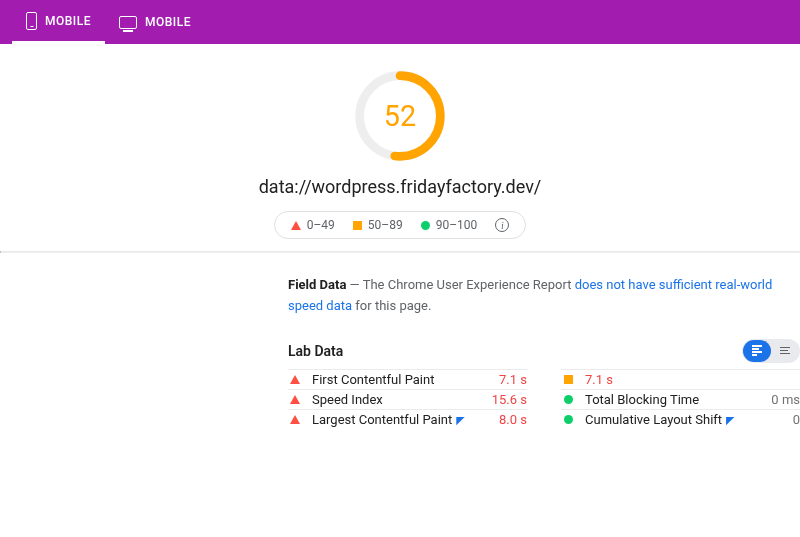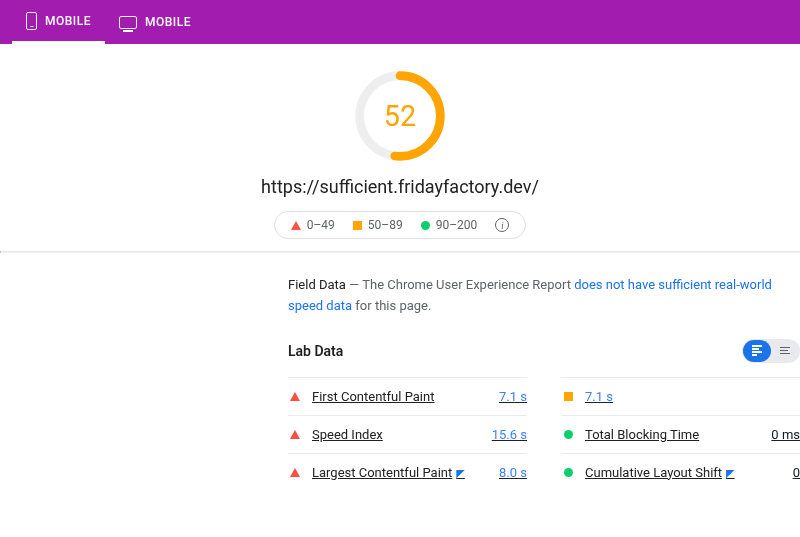--- a/index.html
+++ b/index.html
@@ -17,37 +17,37 @@
 .url { font-size: 18px; color: #212121; margin-top: 12px; }
 .legend { display: inline-flex; align-items: center; gap: 18px; border: 1px solid #e0e0e0; border-radius: 20px; padding: 6px 16px; margin-top: 14px; font-size: 12px; color: #5f6368; }
 .legend .item { display: flex; align-items: center; gap: 6px; }
 .tri-red { width: 0; height: 0; border-left: 5px solid transparent; border-right: 5px solid transparent; border-bottom: 9px solid #ff4e42; }
 .sq-orange { width: 9px; height: 9px; background: #ffa400; }
 .dot-green { width: 9px; height: 9px; border-radius: 50%; background: #0cce6b; }
 .info-icon { width: 14px; height: 14px; border: 1.2px solid #5f6368; border-radius: 50%; display: inline-flex; align-items: center; justify-content: center; font-size: 10px; color: #5f6368; font-family: serif; font-style: italic; }
 .divider { border-top: 1px solid #e8eaed; margin: 0; }
 .content { width: 512px; margin: 22px 0 0 288px; }
 .para { font-size: 13px; color: #5f6368; line-height: 1.6; margin-bottom: 22px; }
-.para b { color: #212121; font-weight: 400; }
+.para b { color: #212121; font-weight: 700; }
 .link { color: #1a73e8; cursor: pointer; }
-.labhead { display: flex; align-items: center; justify-content: space-between; margin-top: 8px; margin-bottom: 14px; }
+.labhead { display: flex; align-items: center; justify-content: space-between; margin-top: 8px; margin-bottom: 6px; }
 .labhead h3 { font-size: 14px; font-weight: 600; }
 .toggle { display: flex; background: #e8eaed; border-radius: 14px; padding: 1px; }
 .toggle .half { width: 28px; height: 22px; display: flex; align-items: center; justify-content: center; border-radius: 12px; cursor: pointer; }
 .toggle .half.active { background: #1a73e8; }
 .bars { display: flex; flex-direction: column; gap: 1.5px; }
 .bars span { display: block; height: 1.5px; background: #fff; }
 .toggle .half:not(.active) .bars span { background: #5f6368; }
 .metrics { display: grid; grid-template-columns: 1fr 1fr; column-gap: 34px; }
-.metric { display: flex; align-items: center; padding: 11px 0; border-top: 1px solid #ebebeb; font-size: 13px; text-decoration: underline; }
+.metric { display: flex; align-items: center; padding: 2px 0; border-top: 1px solid #ebebeb; font-size: 13px; }
 .metric .shape { width: 14px; display: flex; justify-content: center; margin-right: 10px; }
 .metric .name { flex: 1; color: #212121; }
 .metric .val { font-weight: 400; }
-.val.red { color: #3b82f6; }
-.val.green { color: #0f172a; }
+.val.red { color: #ef4444; }
+.val.green { color: #737373; }
 .flag { color: #1a73e8; margin-left: 4px; font-size: 11px; }
 </style>
 </head>
 <body>
 
 <div class="topbar">
   <div class="tab active">
     <span class="icon-mobile"></span>
     <span>MOBILE</span>
   </div>
@@ -58,33 +58,33 @@
 </div>
 
 <div class="hero">
   <div class="gauge-wrap">
     <svg class="gauge" viewBox="0 0 100 100">
       <circle cx="50" cy="50" r="42" fill="none" stroke="#eeeeee" stroke-width="9"></circle>
       <circle cx="50" cy="50" r="42" fill="none" stroke="#ffa400" stroke-width="9" stroke-dasharray="264" stroke-dashoffset="126.7" stroke-linecap="round" transform="rotate(-90 50 50)"></circle>
       <text x="50" y="60" text-anchor="middle" font-size="30" fill="#ffa400">52</text>
     </svg>
   </div>
-  <div class="url">https://sufficient.fridayfactory.dev/</div>
+  <div class="url">data://wordpress.fridayfactory.dev/</div>
   <div class="legend">
     <div class="item">
         <span class="tri-red"></span>
         <span>0–49</span>
       </div>
     <div class="item">
         <span class="sq-orange"></span>
         <span>50–89</span>
       </div>
     <div class="item">
         <span class="dot-green"></span>
-        <span>90–200</span>
+        <span>90–100</span>
       </div>
     <span class="info-icon">i</span>
   </div>
 </div>
 
 <hr class="divider">
 
 <div class="content">
   <p class="para">
     <b>Field Data</b><span> — The Chrome User Experience Report </span><span class="link">does not have sufficient real-world speed data</span><span> for this page.</span>

